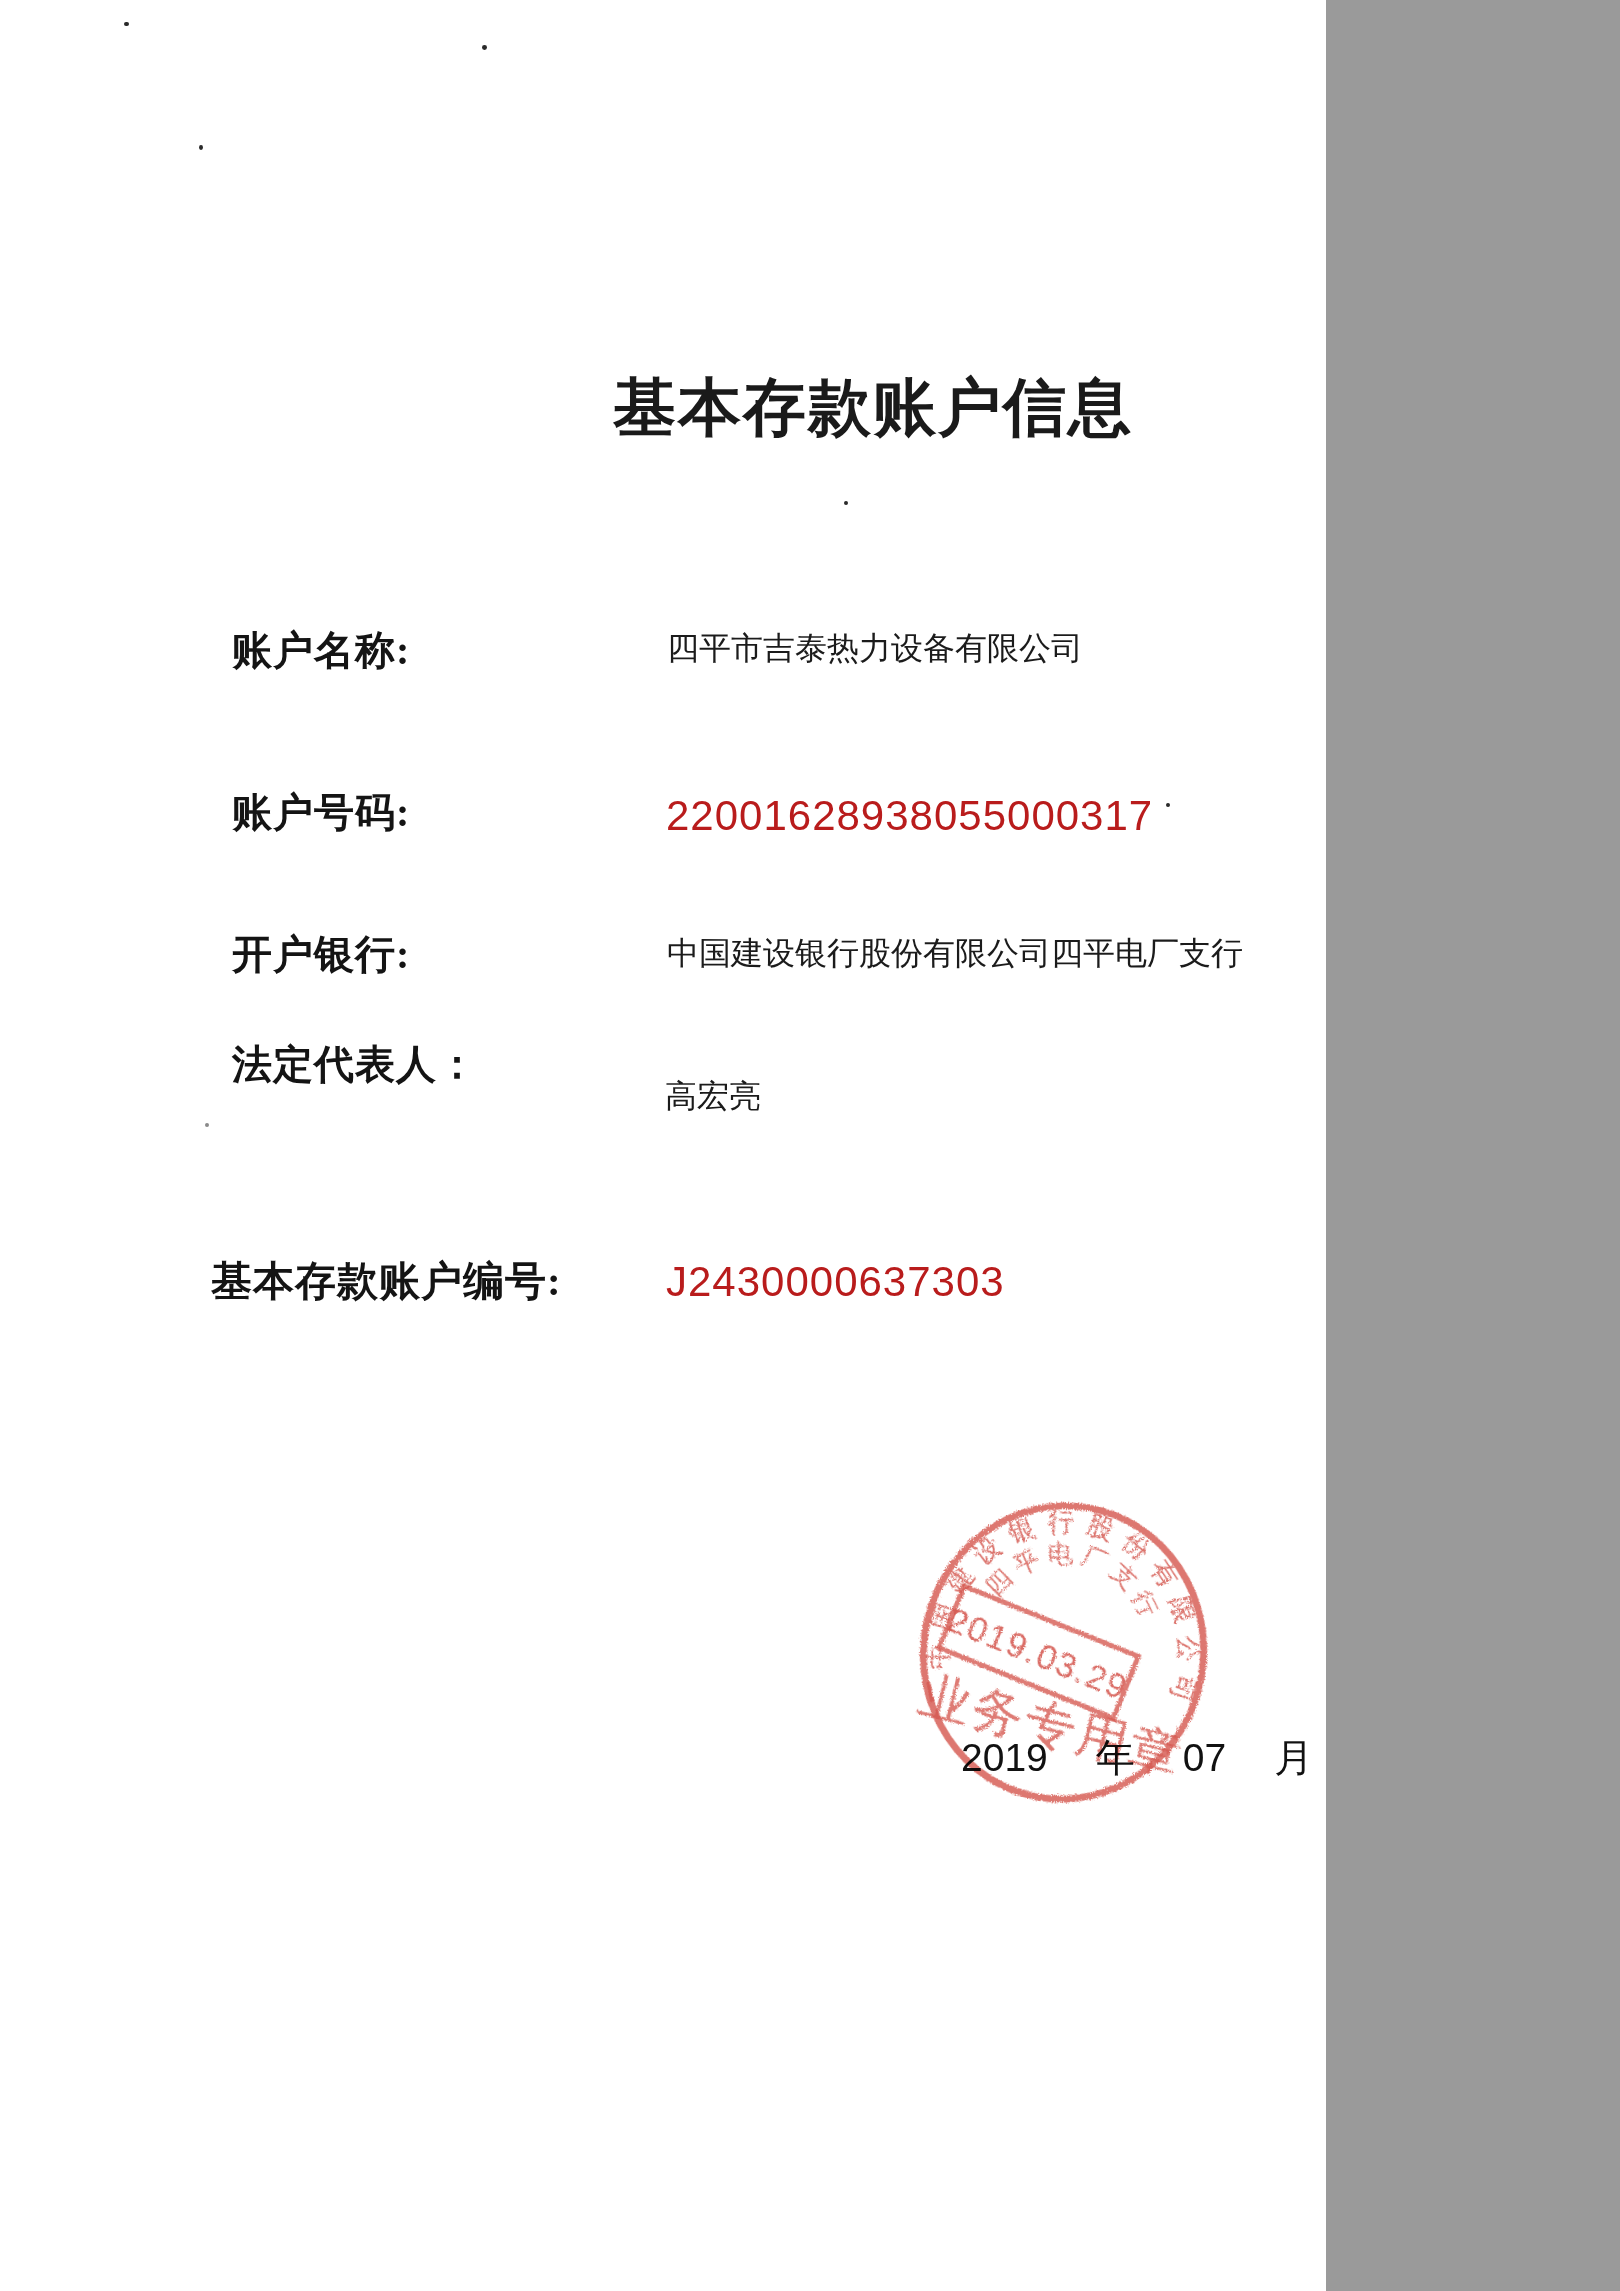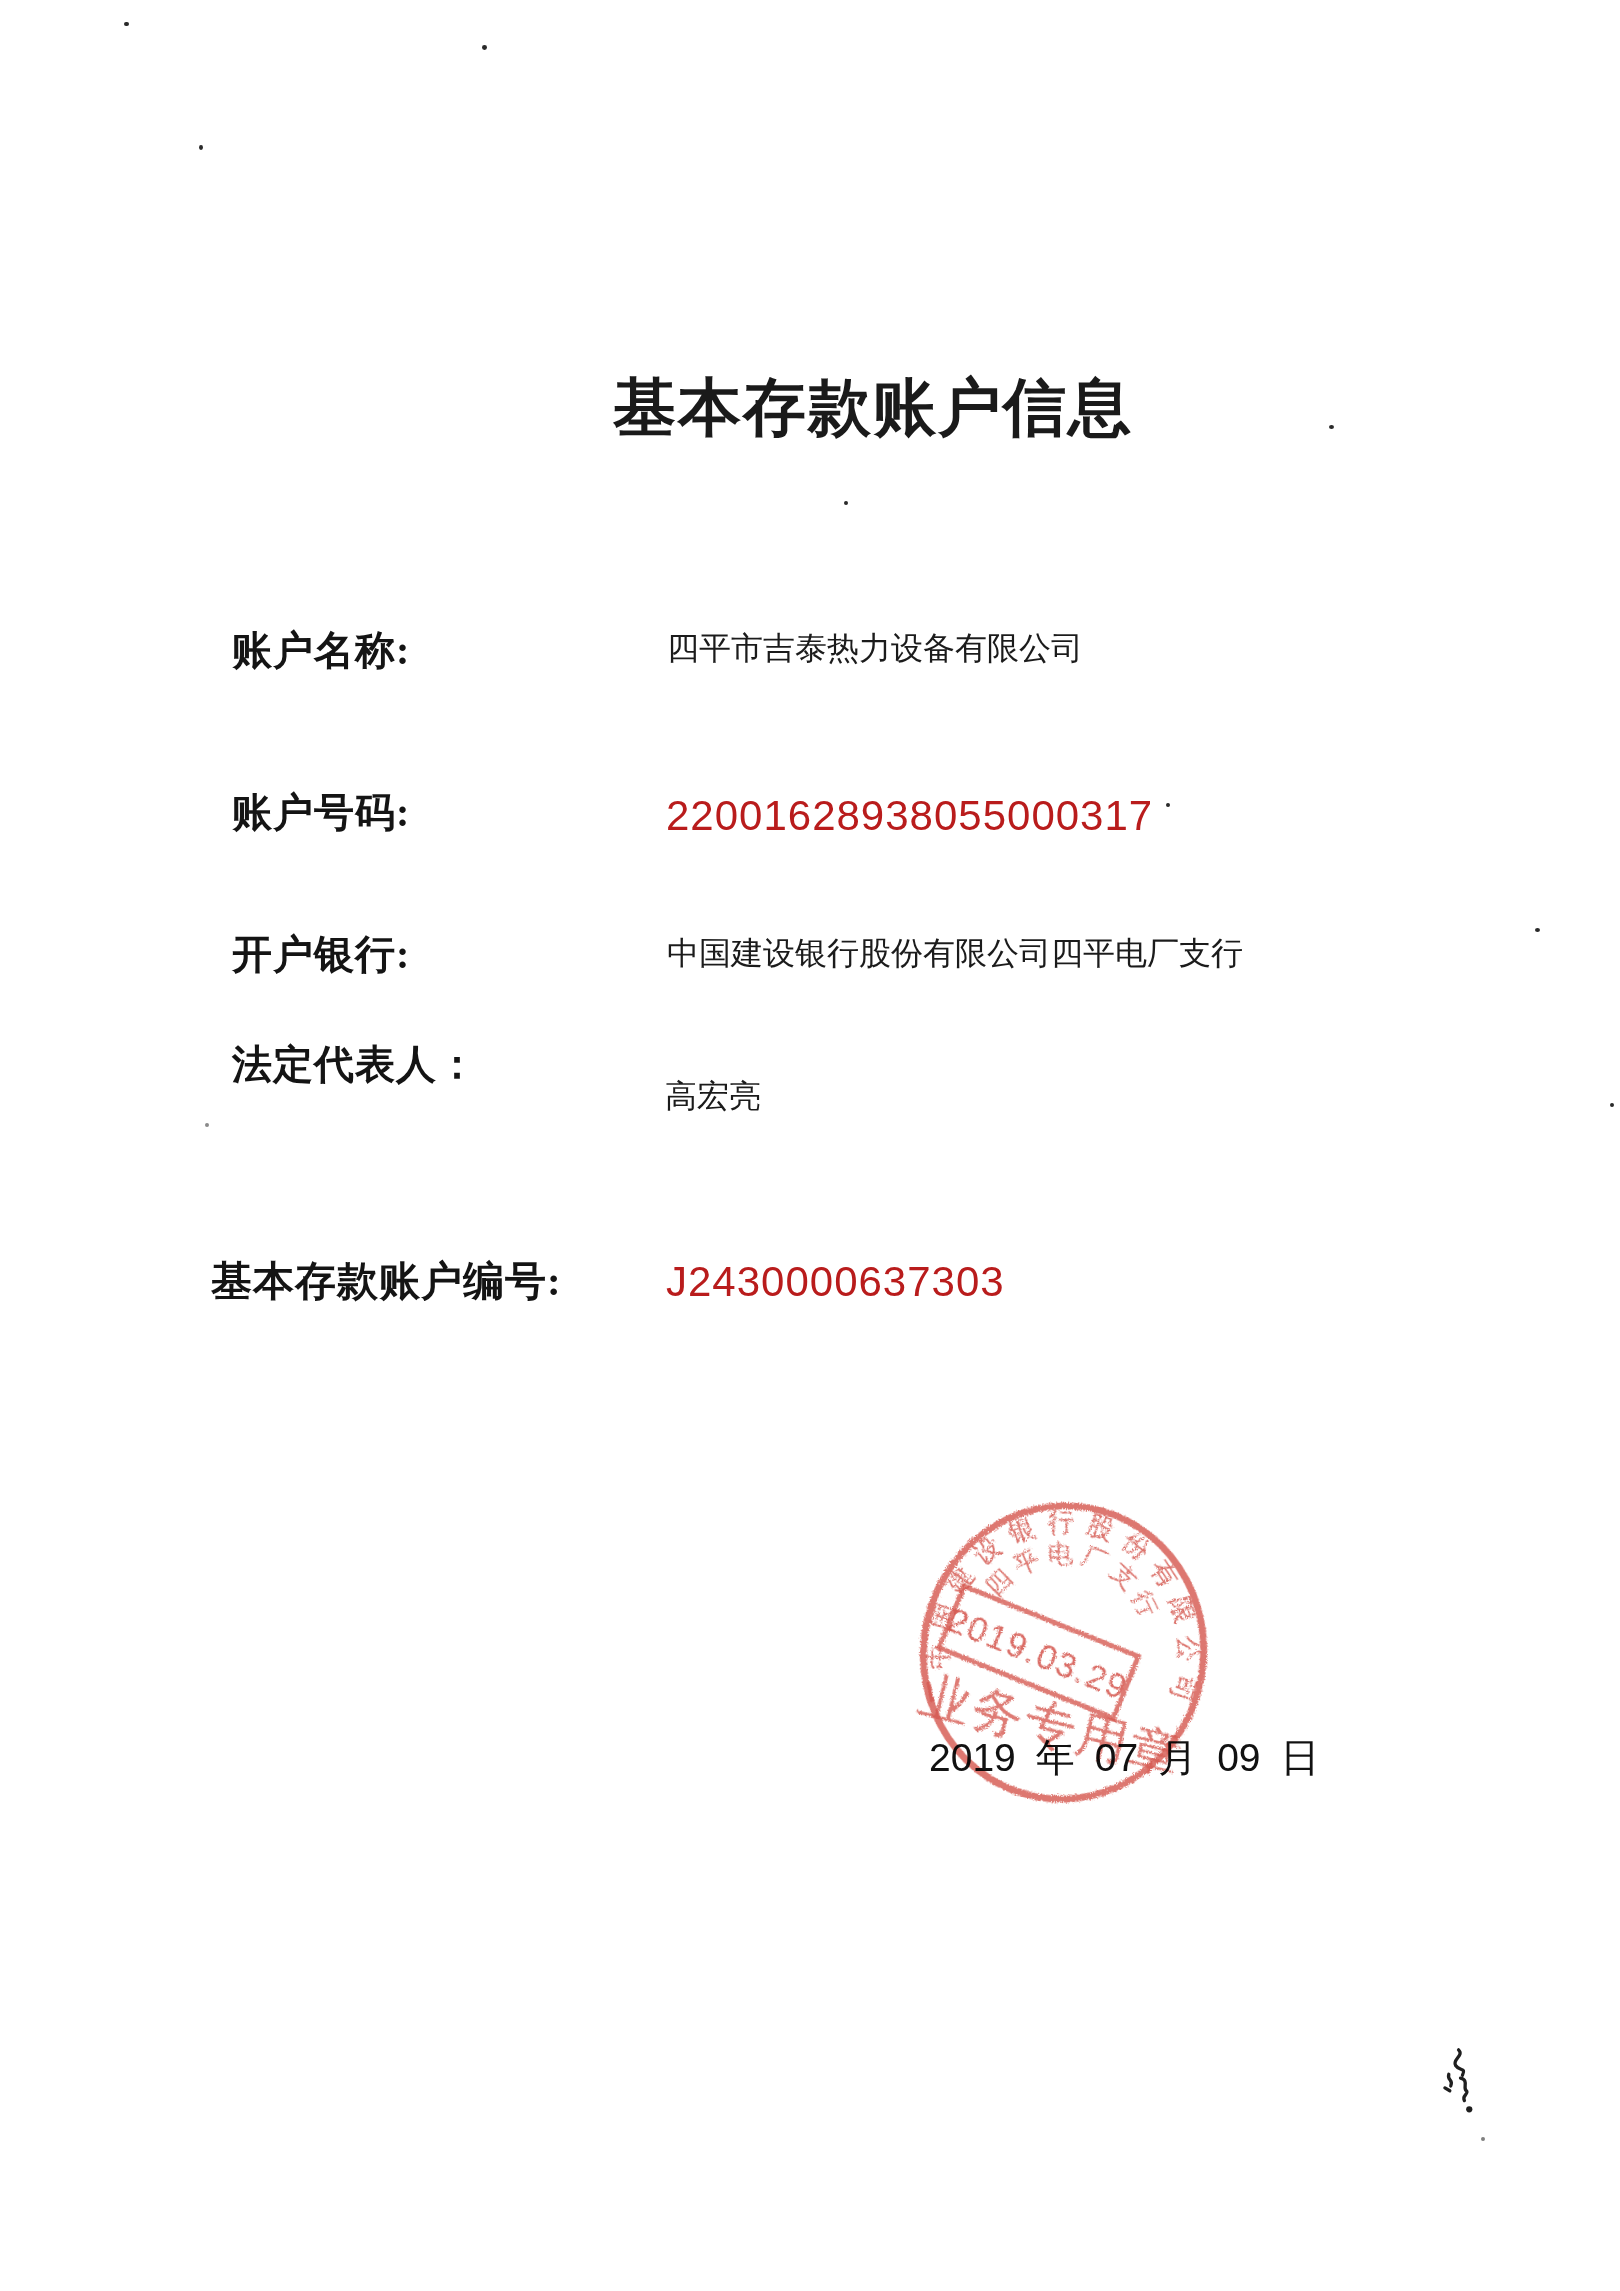--- a/index.html
+++ b/index.html
@@ -1,18 +1,18 @@
 <!DOCTYPE html>
 <html><head>
 <meta charset="utf-8">
 <style>
   html,body{margin:0;padding:0;background:#9a9a9a;}
   .page{
     position:relative;
-    width:1620px;height:2292px;
+    width:1326px;height:2292px;
     background:#ffffff;
     overflow:hidden;
     font-family:"Liberation Serif","DejaVu Serif",serif;
     color:#161616;
   }
   .abs{position:absolute;white-space:nowrap;}
   .doc-title{
     font-size:63px;
     font-weight:700;
     letter-spacing:2px;
@@ -31,24 +31,25 @@
     color:#1b1b1b;
   }
   .val-num{
     font-family:"Liberation Sans","DejaVu Sans",sans-serif;
     font-size:42px;
     letter-spacing:1px;
     color:#b91c1c;
   }
   .date-row{
     display:flex;
-    gap:20px;
+    gap:48px;
     font-size:39px;
     color:#111;
     align-items:baseline;
+    margin-left:32px;
   }
   .date-row .num{font-family:"Liberation Sans","DejaVu Sans",sans-serif;}
   .stamp-svg{
     position:absolute;
     left:900px;top:1488px;
     width:327px;height:327px;
     mix-blend-mode:multiply;
     opacity:0.88;
   }
   .smudge-svg{position:absolute;left:1437px;top:2045px;width:47px;height:76px;}

